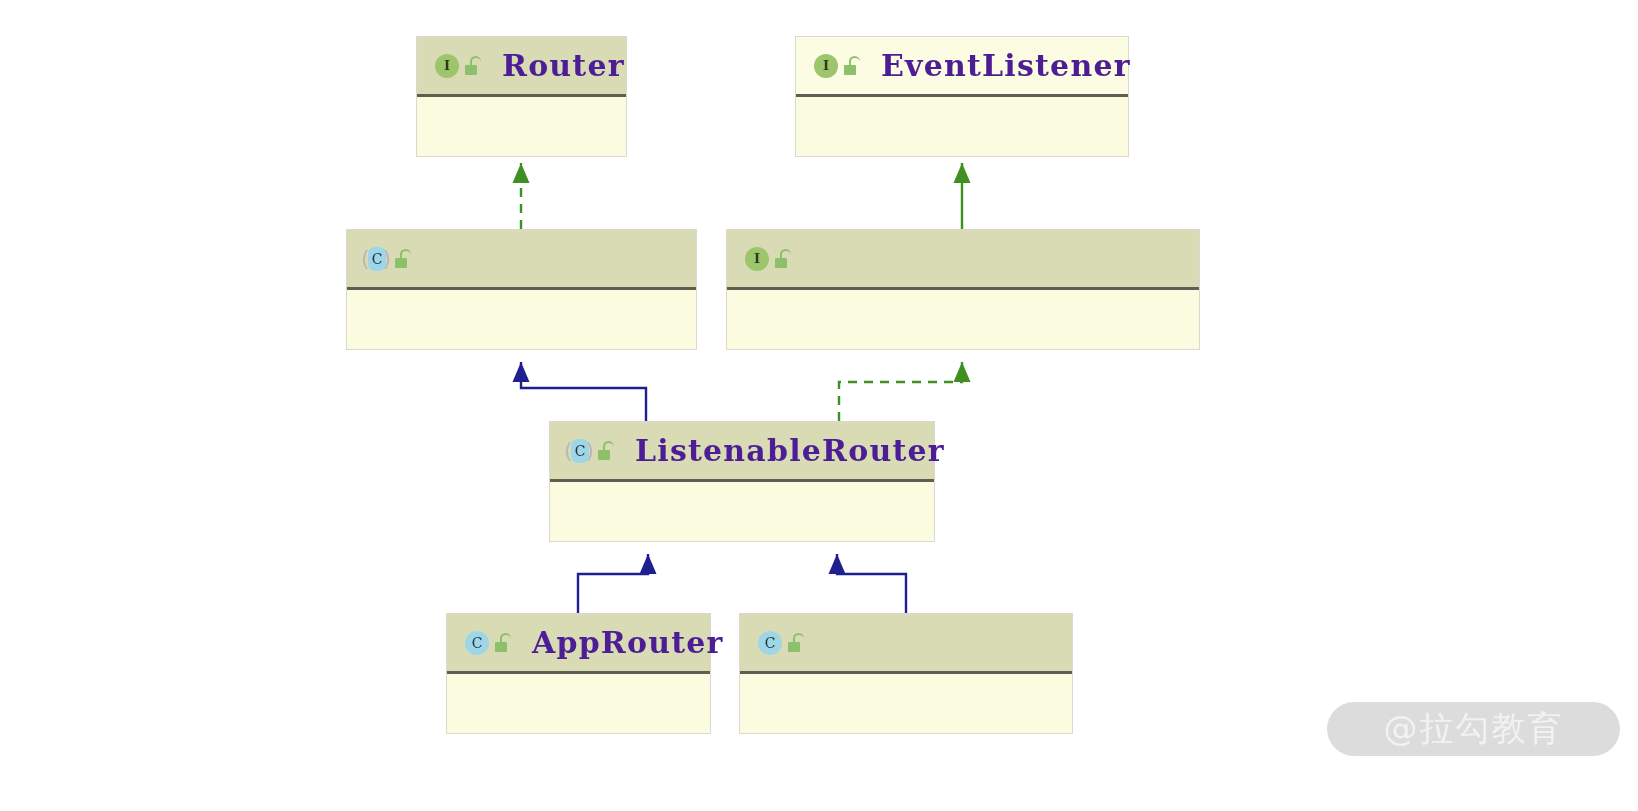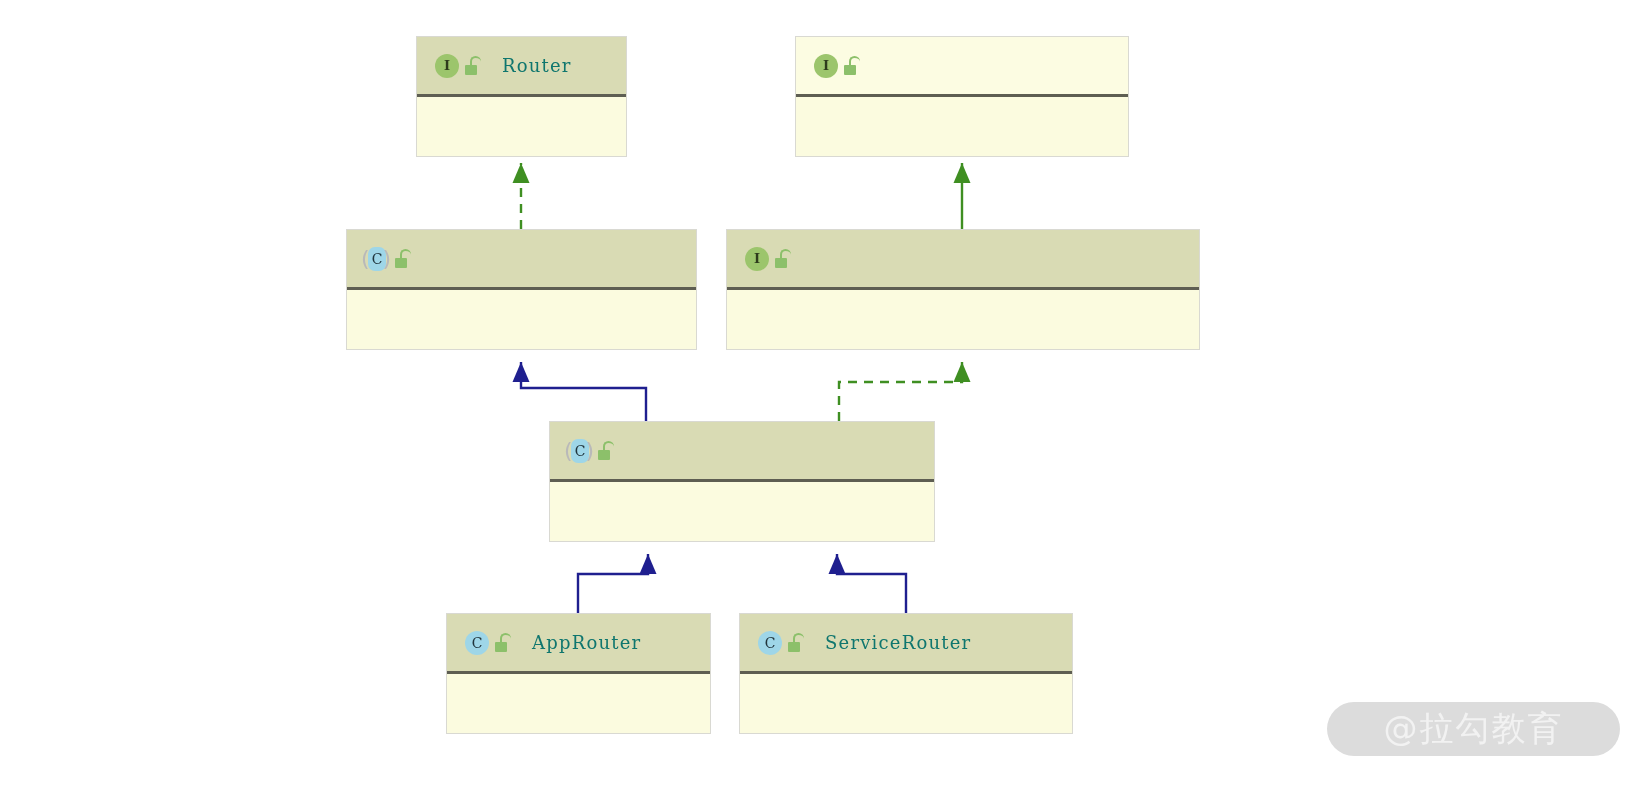--- a/index.html
+++ b/index.html
@@ -122,24 +122,25 @@
     position: absolute;
     left: 1px;
     top: 10px;
     width: 12px;
     height: 10px;
     background: #8cc06a;
     border-radius: 1px;
   }
   .uml-title {
     font-family: "DejaVu Serif", serif;
-    font-size: 18px;
+    font-size: 30px;
     letter-spacing: 1.2px;
-    color: #0f766e;
+    color: #4c1d95;
     white-space: nowrap;
+    font-weight: bold;
   }
   .watermark {
     position: absolute;
     display: flex;
     align-items: center;
     justify-content: center;
     background: #dcdcdc;
     border-radius: 34px;
     color: #f2f2f2;
     font-family: "DejaVu Sans", sans-serif;
@@ -196,20 +197,21 @@
 
   <div class="uml-box" style="left: 795px; top: 36px; width: 334px; height: 121px;">
     <div class="uml-header plain">
       <span class="type-icon iface">
         <span class="disc">I</span>
       </span>
       <span class="lock-icon">
         <span class="shackle"></span>
           <span class="bodypart"></span>
       </span>
+      <span class="uml-title">EventListener</span>
     </div>
     <div class="uml-body"></div>
   </div>
 
   <div class="uml-box" style="left: 346px; top: 229px; width: 351px; height: 121px;">
     <div class="uml-header">
       <span class="type-icon abstract">
         <span class="paren l">(</span>
         <span class="disc">C</span>
         <span class="paren r">)</span>
@@ -239,20 +241,21 @@
     <div class="uml-header">
       <span class="type-icon abstract">
         <span class="paren l">(</span>
         <span class="disc">C</span>
         <span class="paren r">)</span>
       </span>
       <span class="lock-icon">
         <span class="shackle"></span>
           <span class="bodypart"></span>
       </span>
+      <span class="uml-title">ListenableRouter</span>
     </div>
     <div class="uml-body"></div>
   </div>
 
   <div class="uml-box" style="left: 446px; top: 613px; width: 265px; height: 121px;">
     <div class="uml-header">
       <span class="type-icon klass">
         <span class="disc">C</span>
       </span>
       <span class="lock-icon">
@@ -266,20 +269,19 @@
 
   <div class="uml-box" style="left: 739px; top: 613px; width: 334px; height: 121px;">
     <div class="uml-header">
       <span class="type-icon klass">
         <span class="disc">C</span>
       </span>
       <span class="lock-icon">
         <span class="shackle"></span>
           <span class="bodypart"></span>
       </span>
-      <span class="uml-title">ServiceRouter</span>
     </div>
     <div class="uml-body"></div>
   </div>
 
   <div class="watermark" style="left: 1327px; top: 702px; width: 293px; height: 54px;">@拉勾教育</div>
 
 </div>
 
 </body></html>

